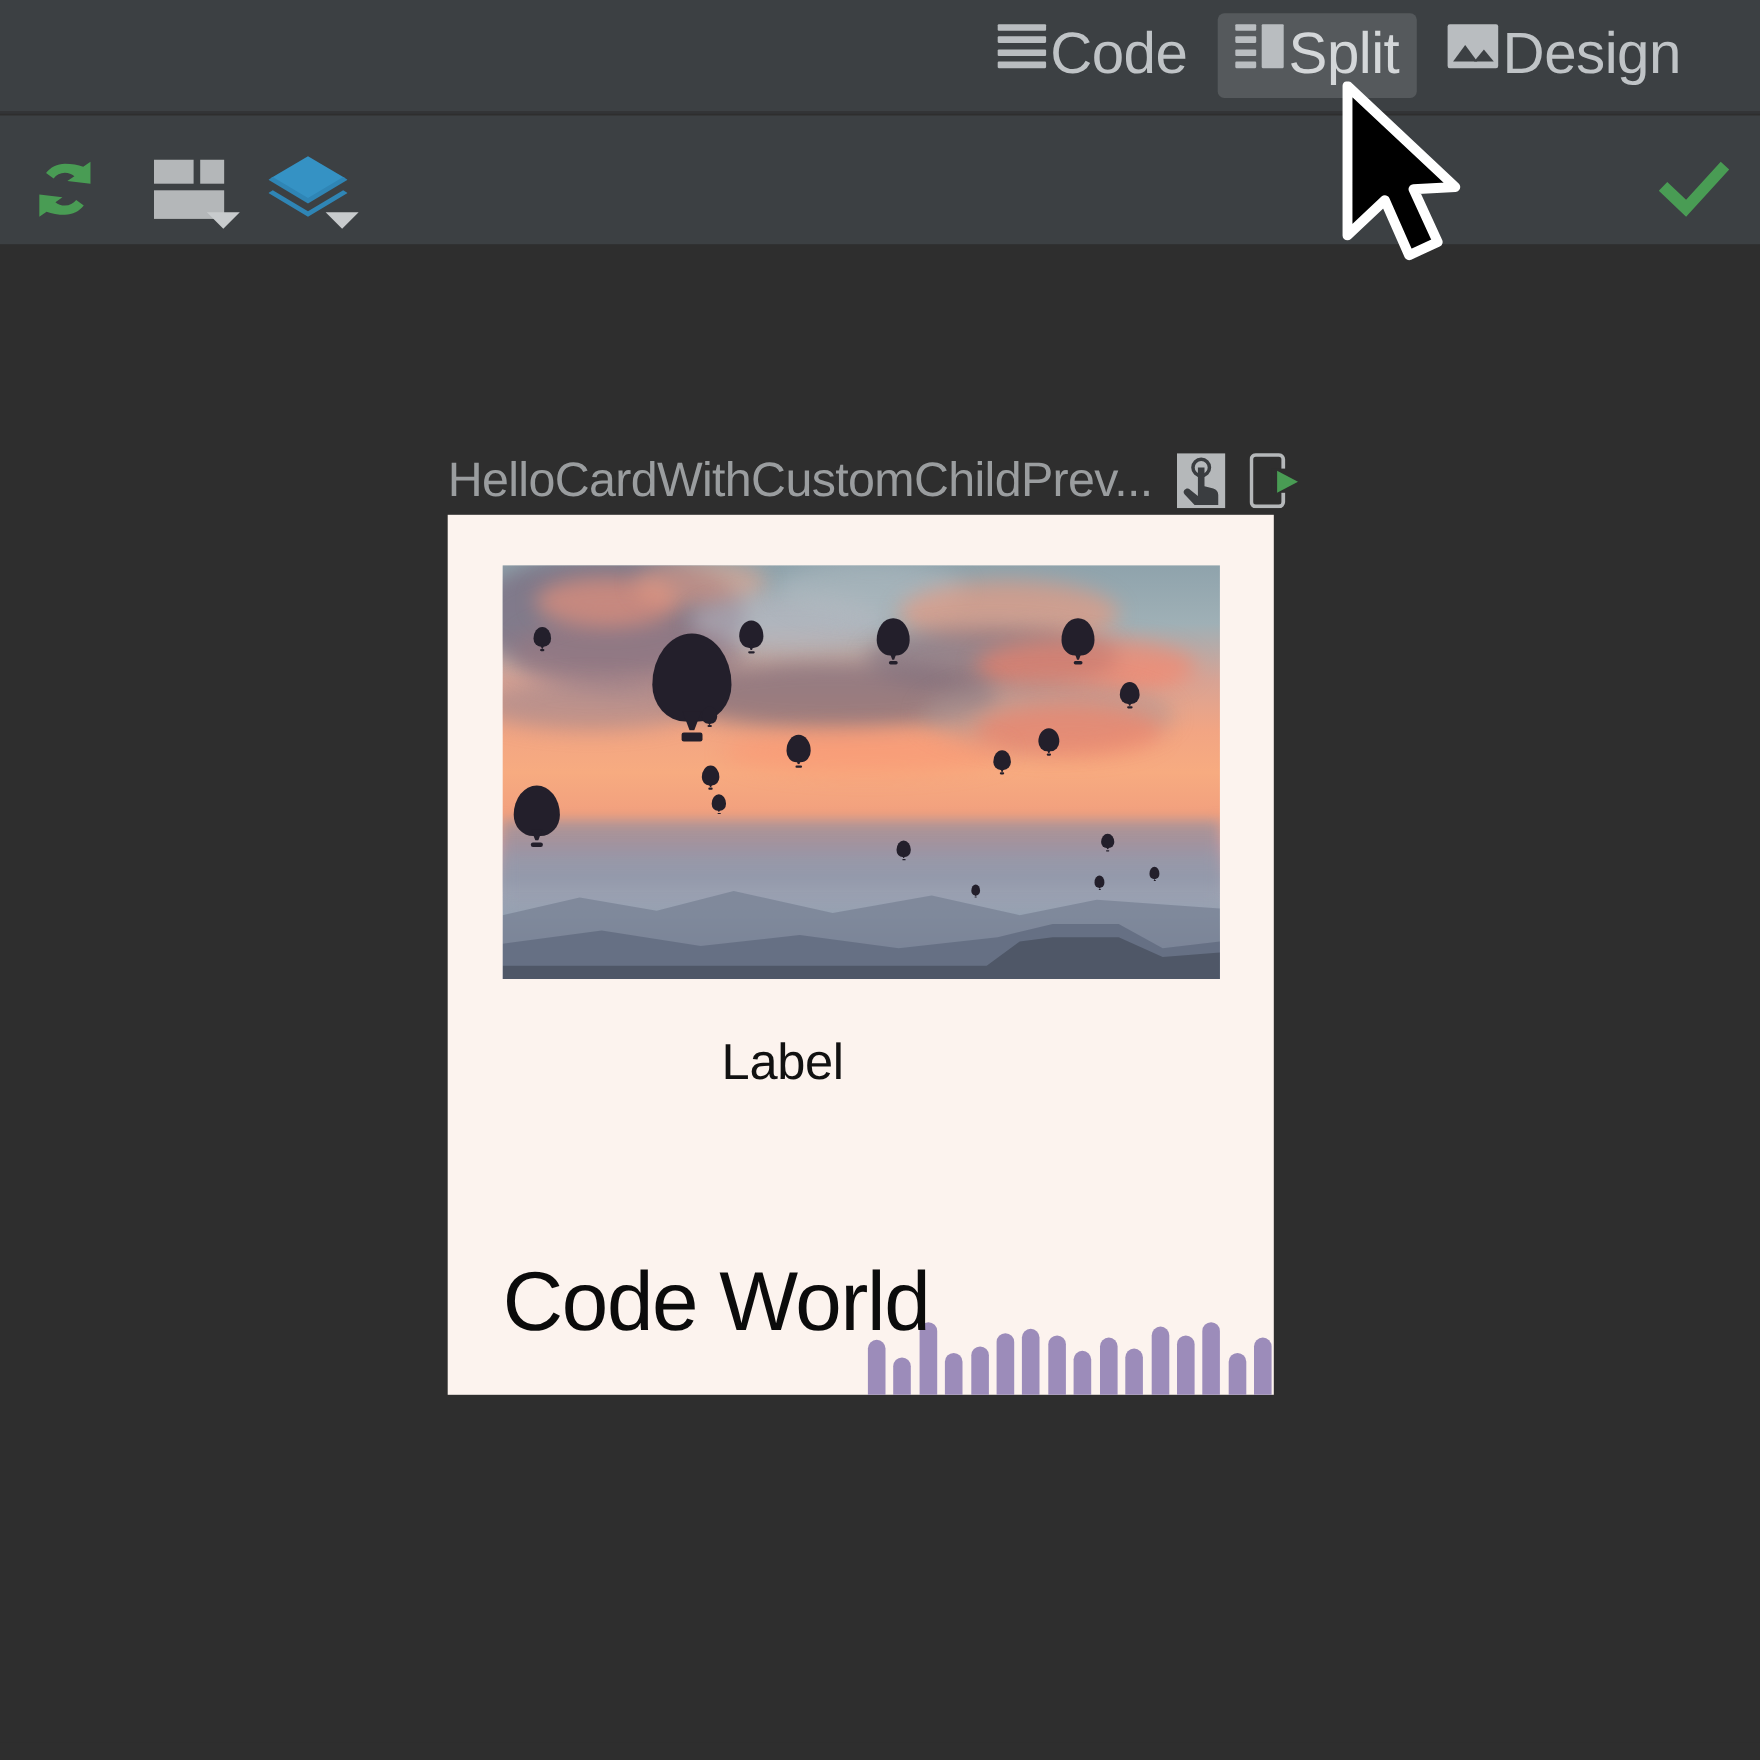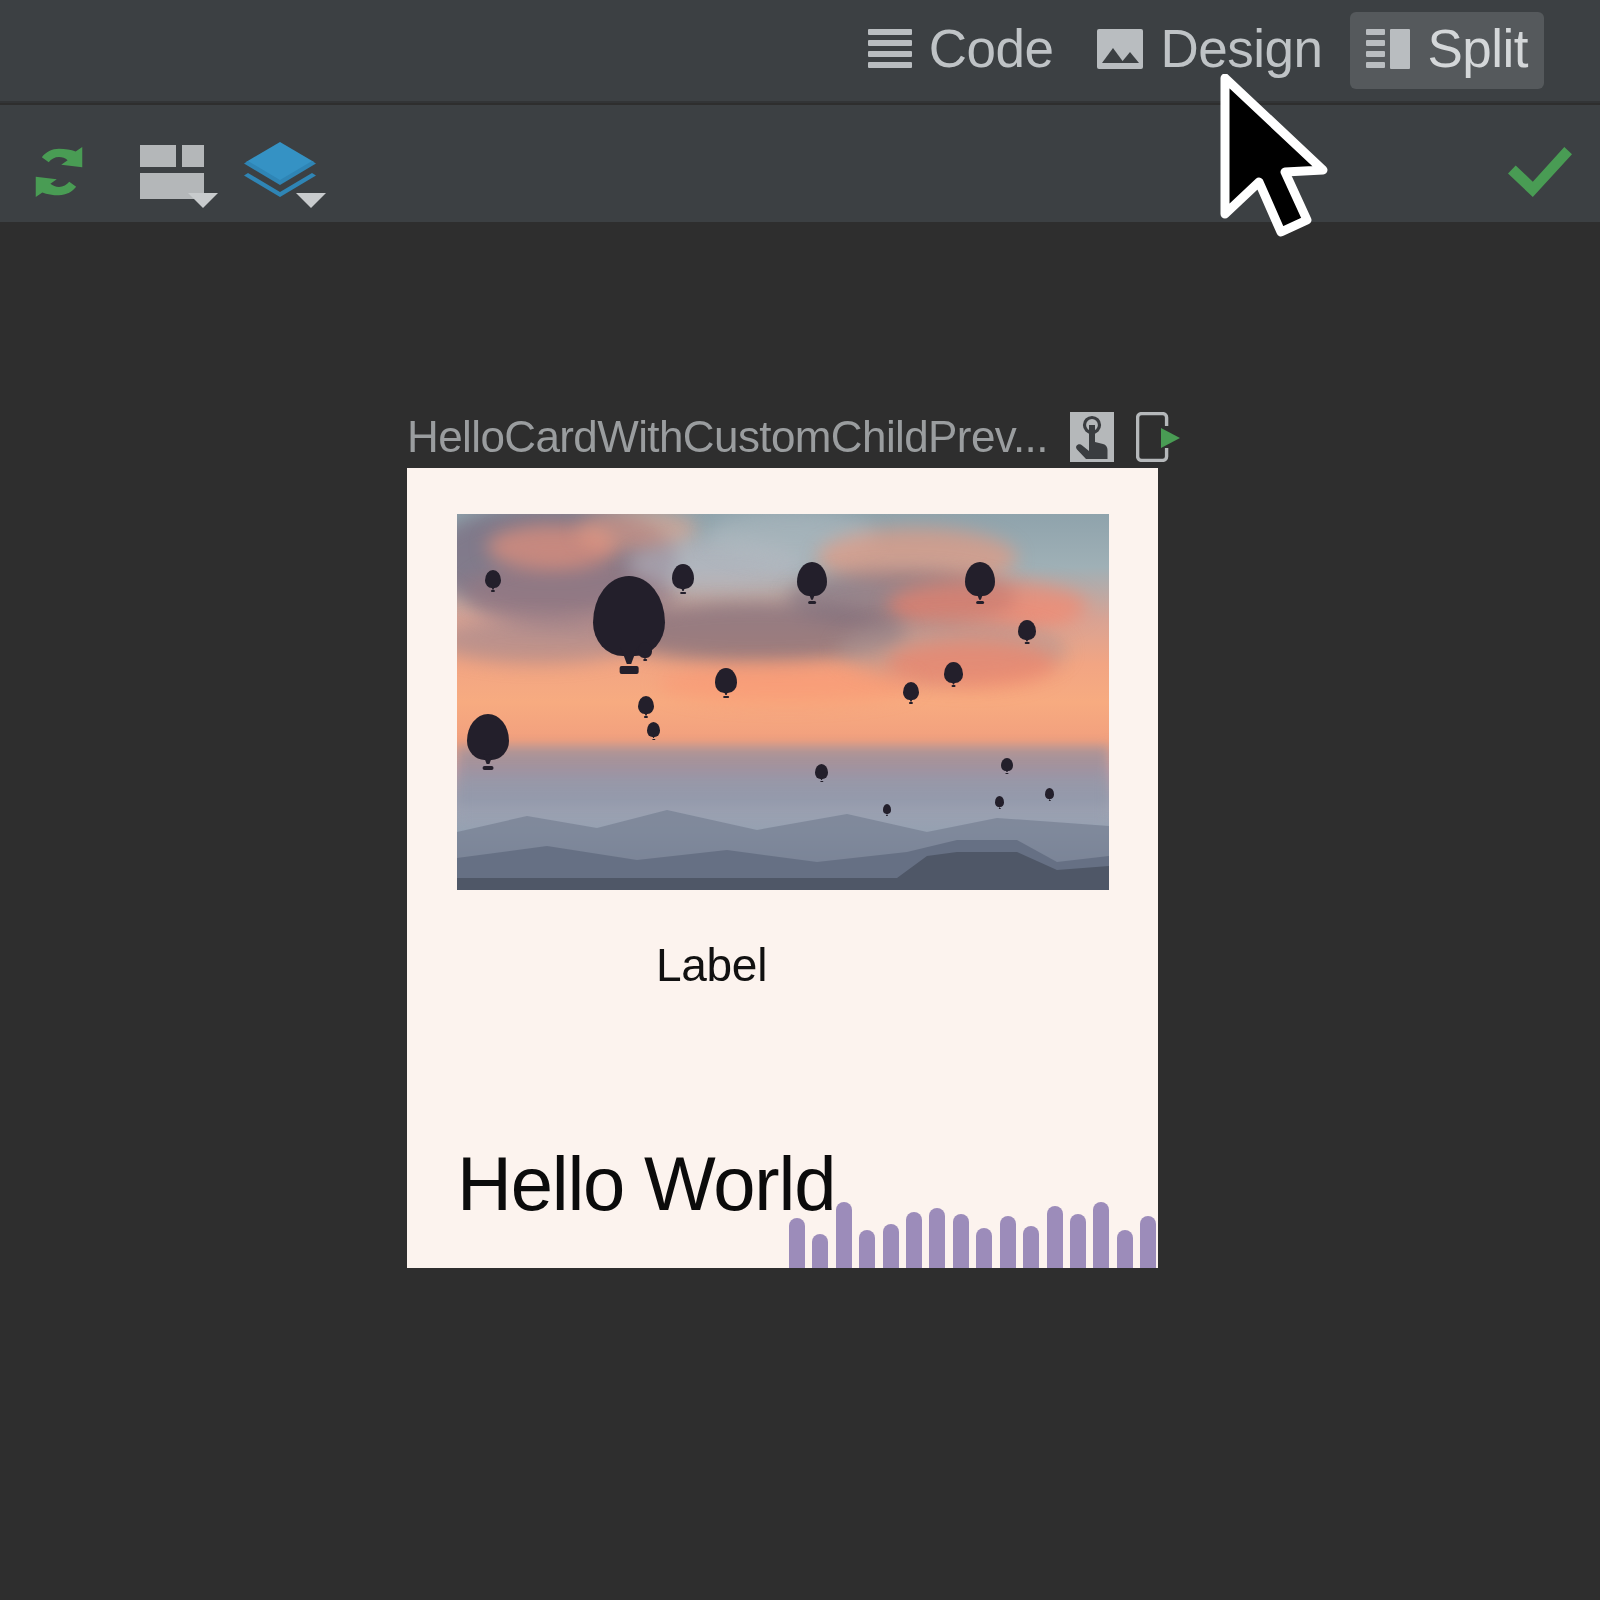--- a/index.html
+++ b/index.html
@@ -28,22 +28,21 @@
     background: #3c4043;
     border-bottom: 2px solid #323436;
     display: flex;
     align-items: center;
     justify-content: flex-end;
     padding-right: 56px;
   }
 
   .viewmode-tab {
     display: flex;
-    align-items: center;
-    gap: 17px;
+    gap: 4px;
     padding: 10px 16px 14px 16px;
     border-radius: 6px;
     cursor: pointer;
     user-select: none;
   }
   .viewmode-tab.selected { background: #55595c; }
   .viewmode-tab + .viewmode-tab { margin-left: 12px; }
 
   .viewmode-label {
     color: #bfc3c6;
@@ -270,36 +269,36 @@
     <div class="viewmode-tab">
       <span class="ic-code">
         <i></i>
           <i></i>
           <i></i>
           <i></i>
       </span>
       <span class="viewmode-label">Code</span>
     </div>
 
-    <div class="viewmode-tab">
-      <span class="ic-design"></span>
-      <span class="viewmode-label">Design</span>
-    </div>
-
     <div class="viewmode-tab selected">
       <span class="ic-split">
         <span class="lines">
             <i></i>
             <i></i>
             <i></i>
             <i></i>
           </span>
         <span class="blk"></span>
       </span>
       <span class="viewmode-label">Split</span>
+    </div>
+
+    <div class="viewmode-tab">
+      <span class="ic-design"></span>
+      <span class="viewmode-label">Design</span>
     </div>
 
   </div>
 
   <div class="preview-toolbar">
 
     <div class="tb-btn refresh">
       <svg class="ic-refresh" viewBox="0 0 64 64">
         <path fill="#499c54" d="M32 8c-7.2 0-13.6 3.4-17.7 8.7l7.1 5.2C23.9 18.7 27.7 16.6 32 16.6c3.4 0 6.5 1.2 8.9 3.2l-6.6 4.6L56 27V6.2l-6.8 4.7C44.5 9 38.4 8 32 8z"></path>
         <path fill="#499c54" d="M32 56c7.2 0 13.6-3.4 17.7-8.7l-7.1-5.2c-2.5 3.2-6.3 5.3-10.6 5.3-3.4 0-6.5-1.2-8.9-3.2l6.6-4.6L8 37v20.8l6.8-4.7C19.5 55 25.6 56 32 56z"></path>
@@ -504,21 +503,21 @@
             <div class="wbar" style="left: 240.118px; top: 34px; height: 70px; background: rgb(156, 140, 186);"></div>
             <div class="wbar" style="left: 263.529px; top: 14px; height: 92px; background: rgb(156, 140, 186);"></div>
             <div class="wbar" style="left: 286.941px; top: 22px; height: 88px; background: rgb(156, 140, 186);"></div>
             <div class="wbar" style="left: 310.353px; top: 10px; height: 100px; background: rgb(156, 140, 186);"></div>
             <div class="wbar" style="left: 333.765px; top: 38px; height: 62px; background: rgb(156, 140, 186);"></div>
             <div class="wbar" style="left: 357.176px; top: 24px; height: 80px; background: rgb(156, 140, 186);"></div>
             <div class="wbar" style="left: 380.588px; top: 18px; height: 92px; background: rgb(156, 140, 186);"></div>
           </div>
       </div>
 
-      <div class="card-title">Hello World</div>
+      <div class="card-title">Code World</div>
 
     </div>
   </div>
 
   <svg class="cursor" viewBox="0 0 110 165">
     <path d="M6 4 L6 140 L40 108 L62 158 L88 146 L66 98 L104 96 Z" fill="#000000" stroke="#ffffff" stroke-width="9" stroke-linejoin="round"></path>
   </svg>
 
 </div>
 

